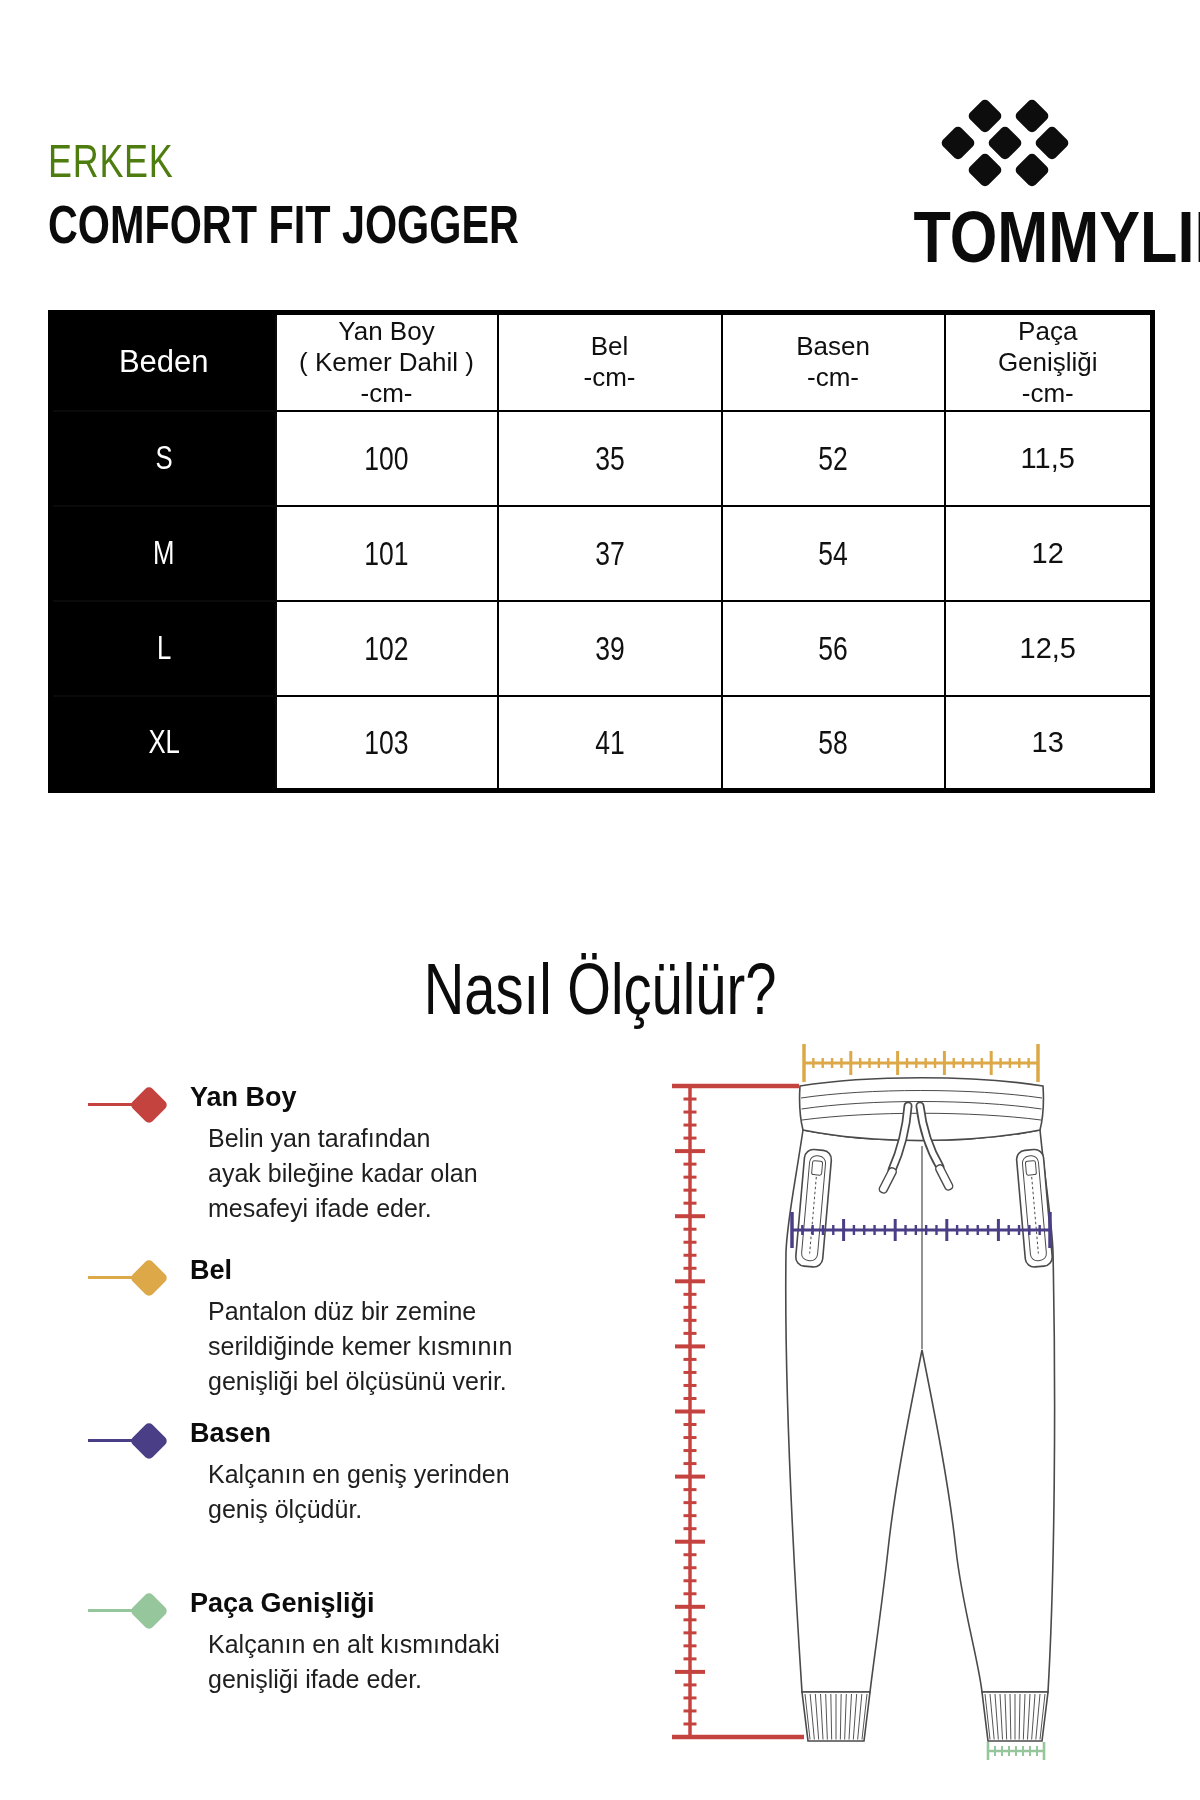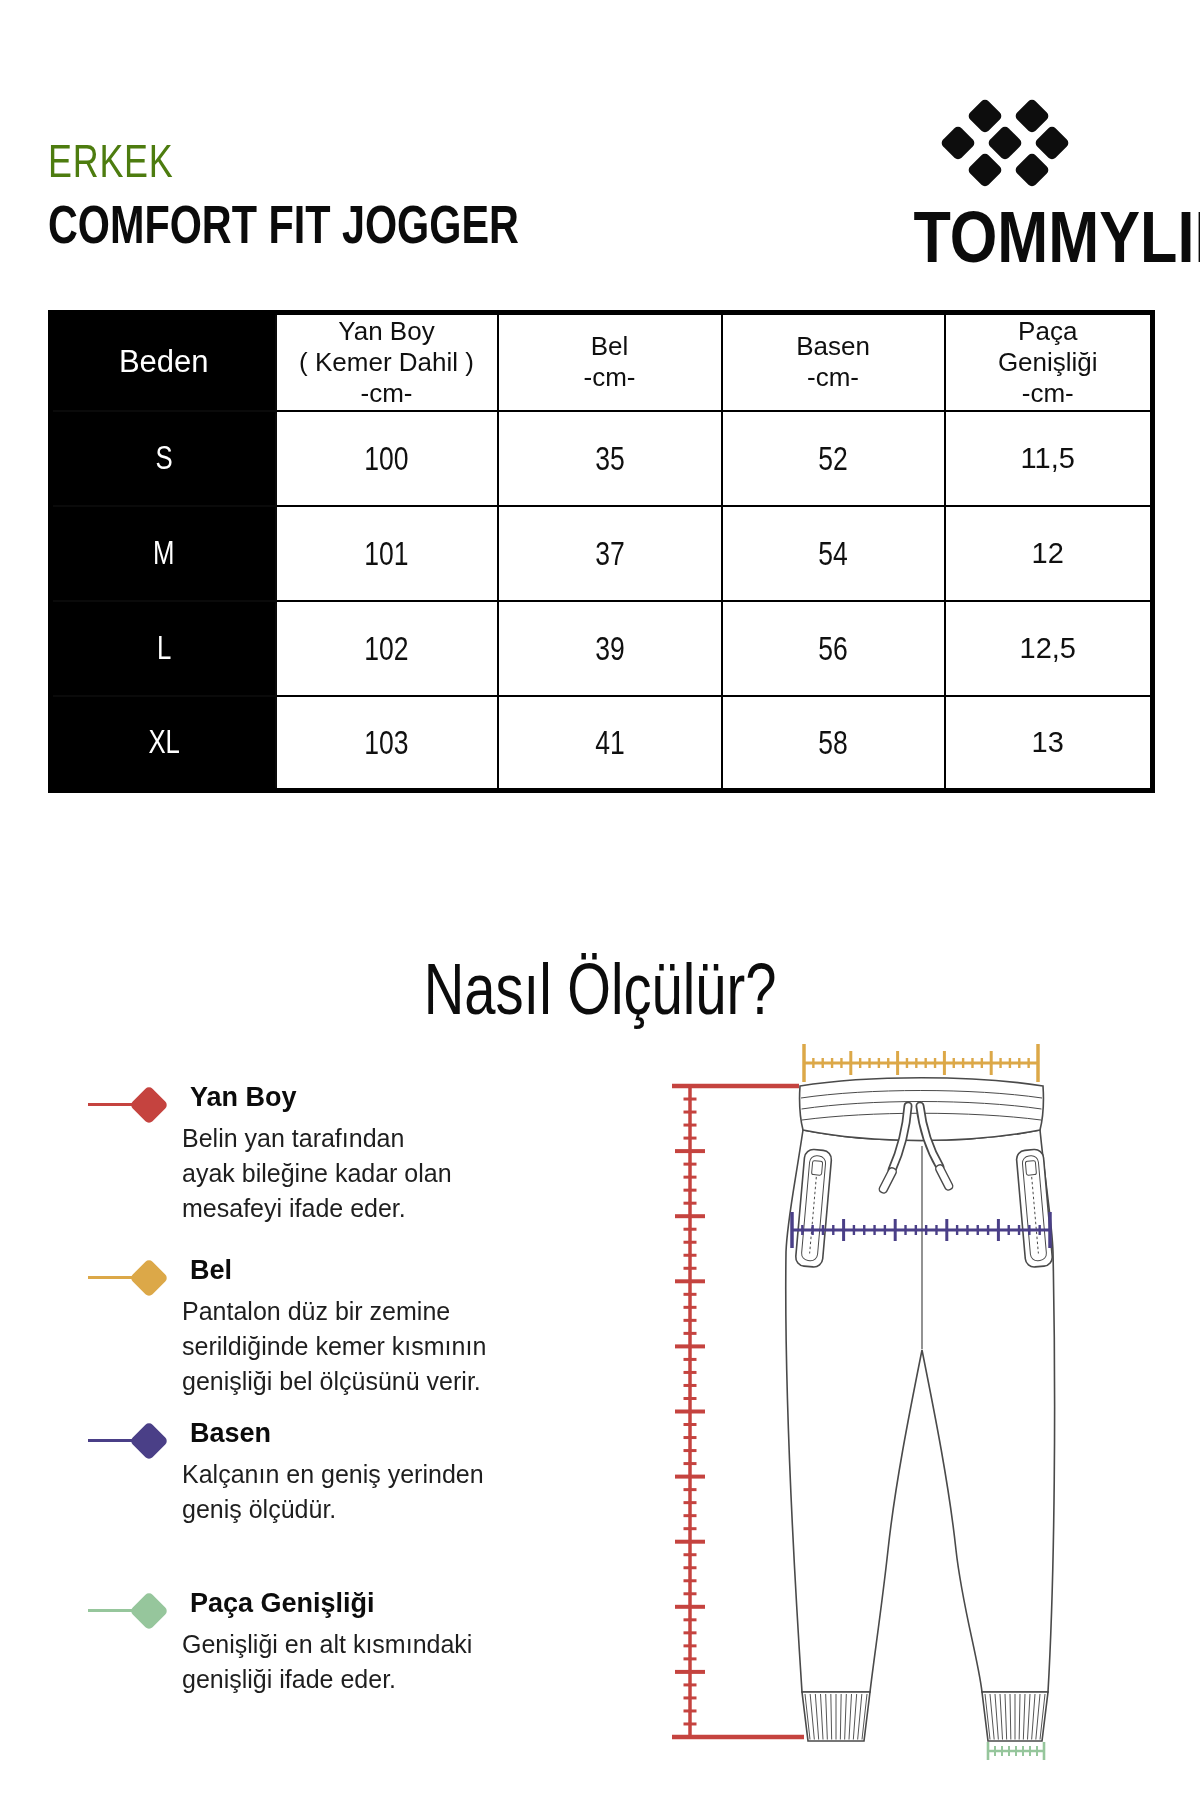--- a/index.html
+++ b/index.html
@@ -32,21 +32,21 @@
   .numv{font-size:34px;}
   .numr{font-size:29px;}
 
   
   #section-title{left:0;top:948px;width:1200px;text-align:center;font-size:72px;color:#0c0c0c;}
 
   .legend-item{position:absolute;left:88px;width:460px;}
   .lg-line{position:absolute;left:0;top:21px;width:50px;height:3px;}
   .lg-diamond{position:absolute;left:47px;top:9px;width:28px;height:28px;border-radius:5px;transform:rotate(45deg);}
   .lg-title{margin-left:102px;font-size:27px;font-weight:bold;color:#0c0c0c;}
-  .lg-desc{margin-left:94px;margin-top:8px;font-size:25px;line-height:35px;color:#1e1e1e;}
+  .lg-desc{margin-left:120px;margin-top:8px;font-size:25px;line-height:35px;color:#1e1e1e;}
 
   #diagram{position:absolute;left:600px;top:1020px;width:600px;height:780px;}
 </style>
 </head>
 <body>
 
 <div>
 
   <div class="abs" id="subtitle">
     <span class="cond">ERKEK</span>
@@ -165,21 +165,21 @@
       <div>Kalçanın en geniş yerinden</div>
       <div>geniş ölçüdür.</div>
     </div>
   </div>
 
   <div class="legend-item" style="top:1588px">
     <span class="lg-line" style="background: rgb(150, 198, 156);"></span>
     <span class="lg-diamond" style="background: rgb(150, 198, 156);"></span>
     <div class="lg-title">Paça Genişliği</div>
     <div class="lg-desc">
-      <div>Genişliği en alt kısmındaki</div>
+      <div>Kalçanın en alt kısmındaki</div>
       <div>genişliği ifade eder.</div>
     </div>
   </div>
 
   <svg id="diagram" viewBox="600 1020 600 780" xmlns="http://www.w3.org/2000/svg">
     <g fill="#ffffff" stroke="#4a4a4a" stroke-width="1.6">
       <path d="M 803,1130
         C 794,1190 787,1222 786,1252
         C 784,1395 794,1570 802,1692
         L 870,1692

